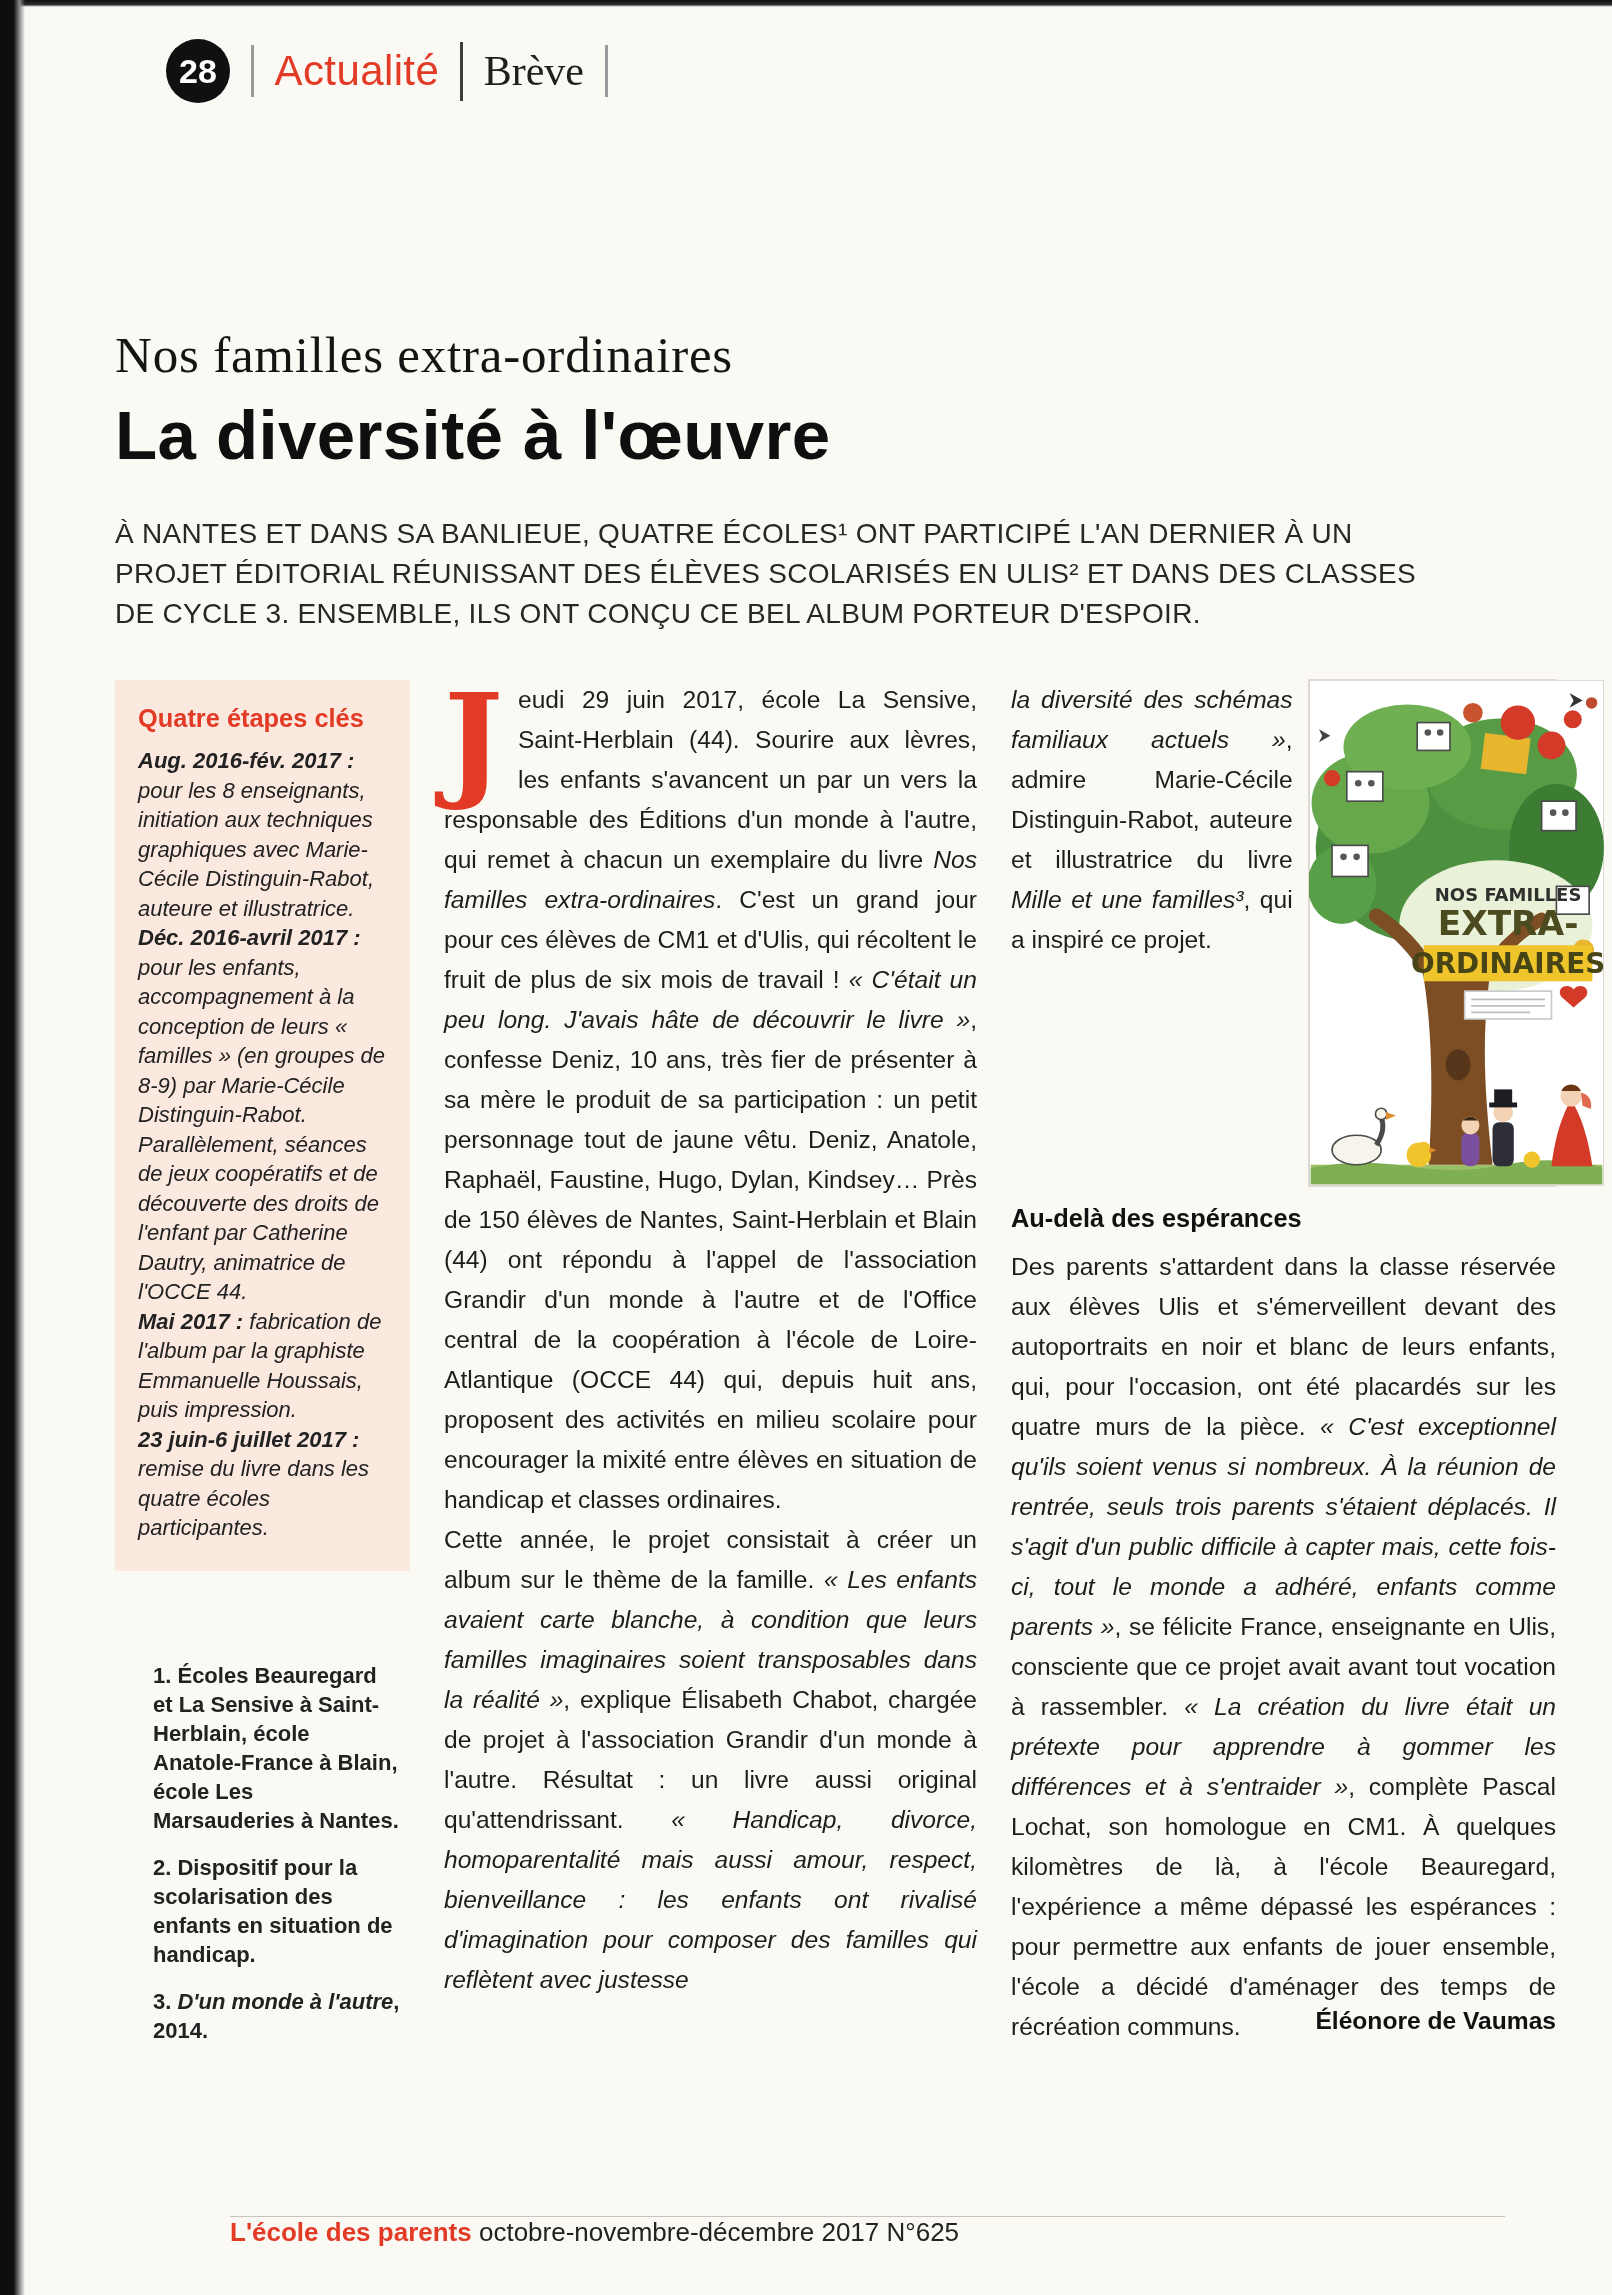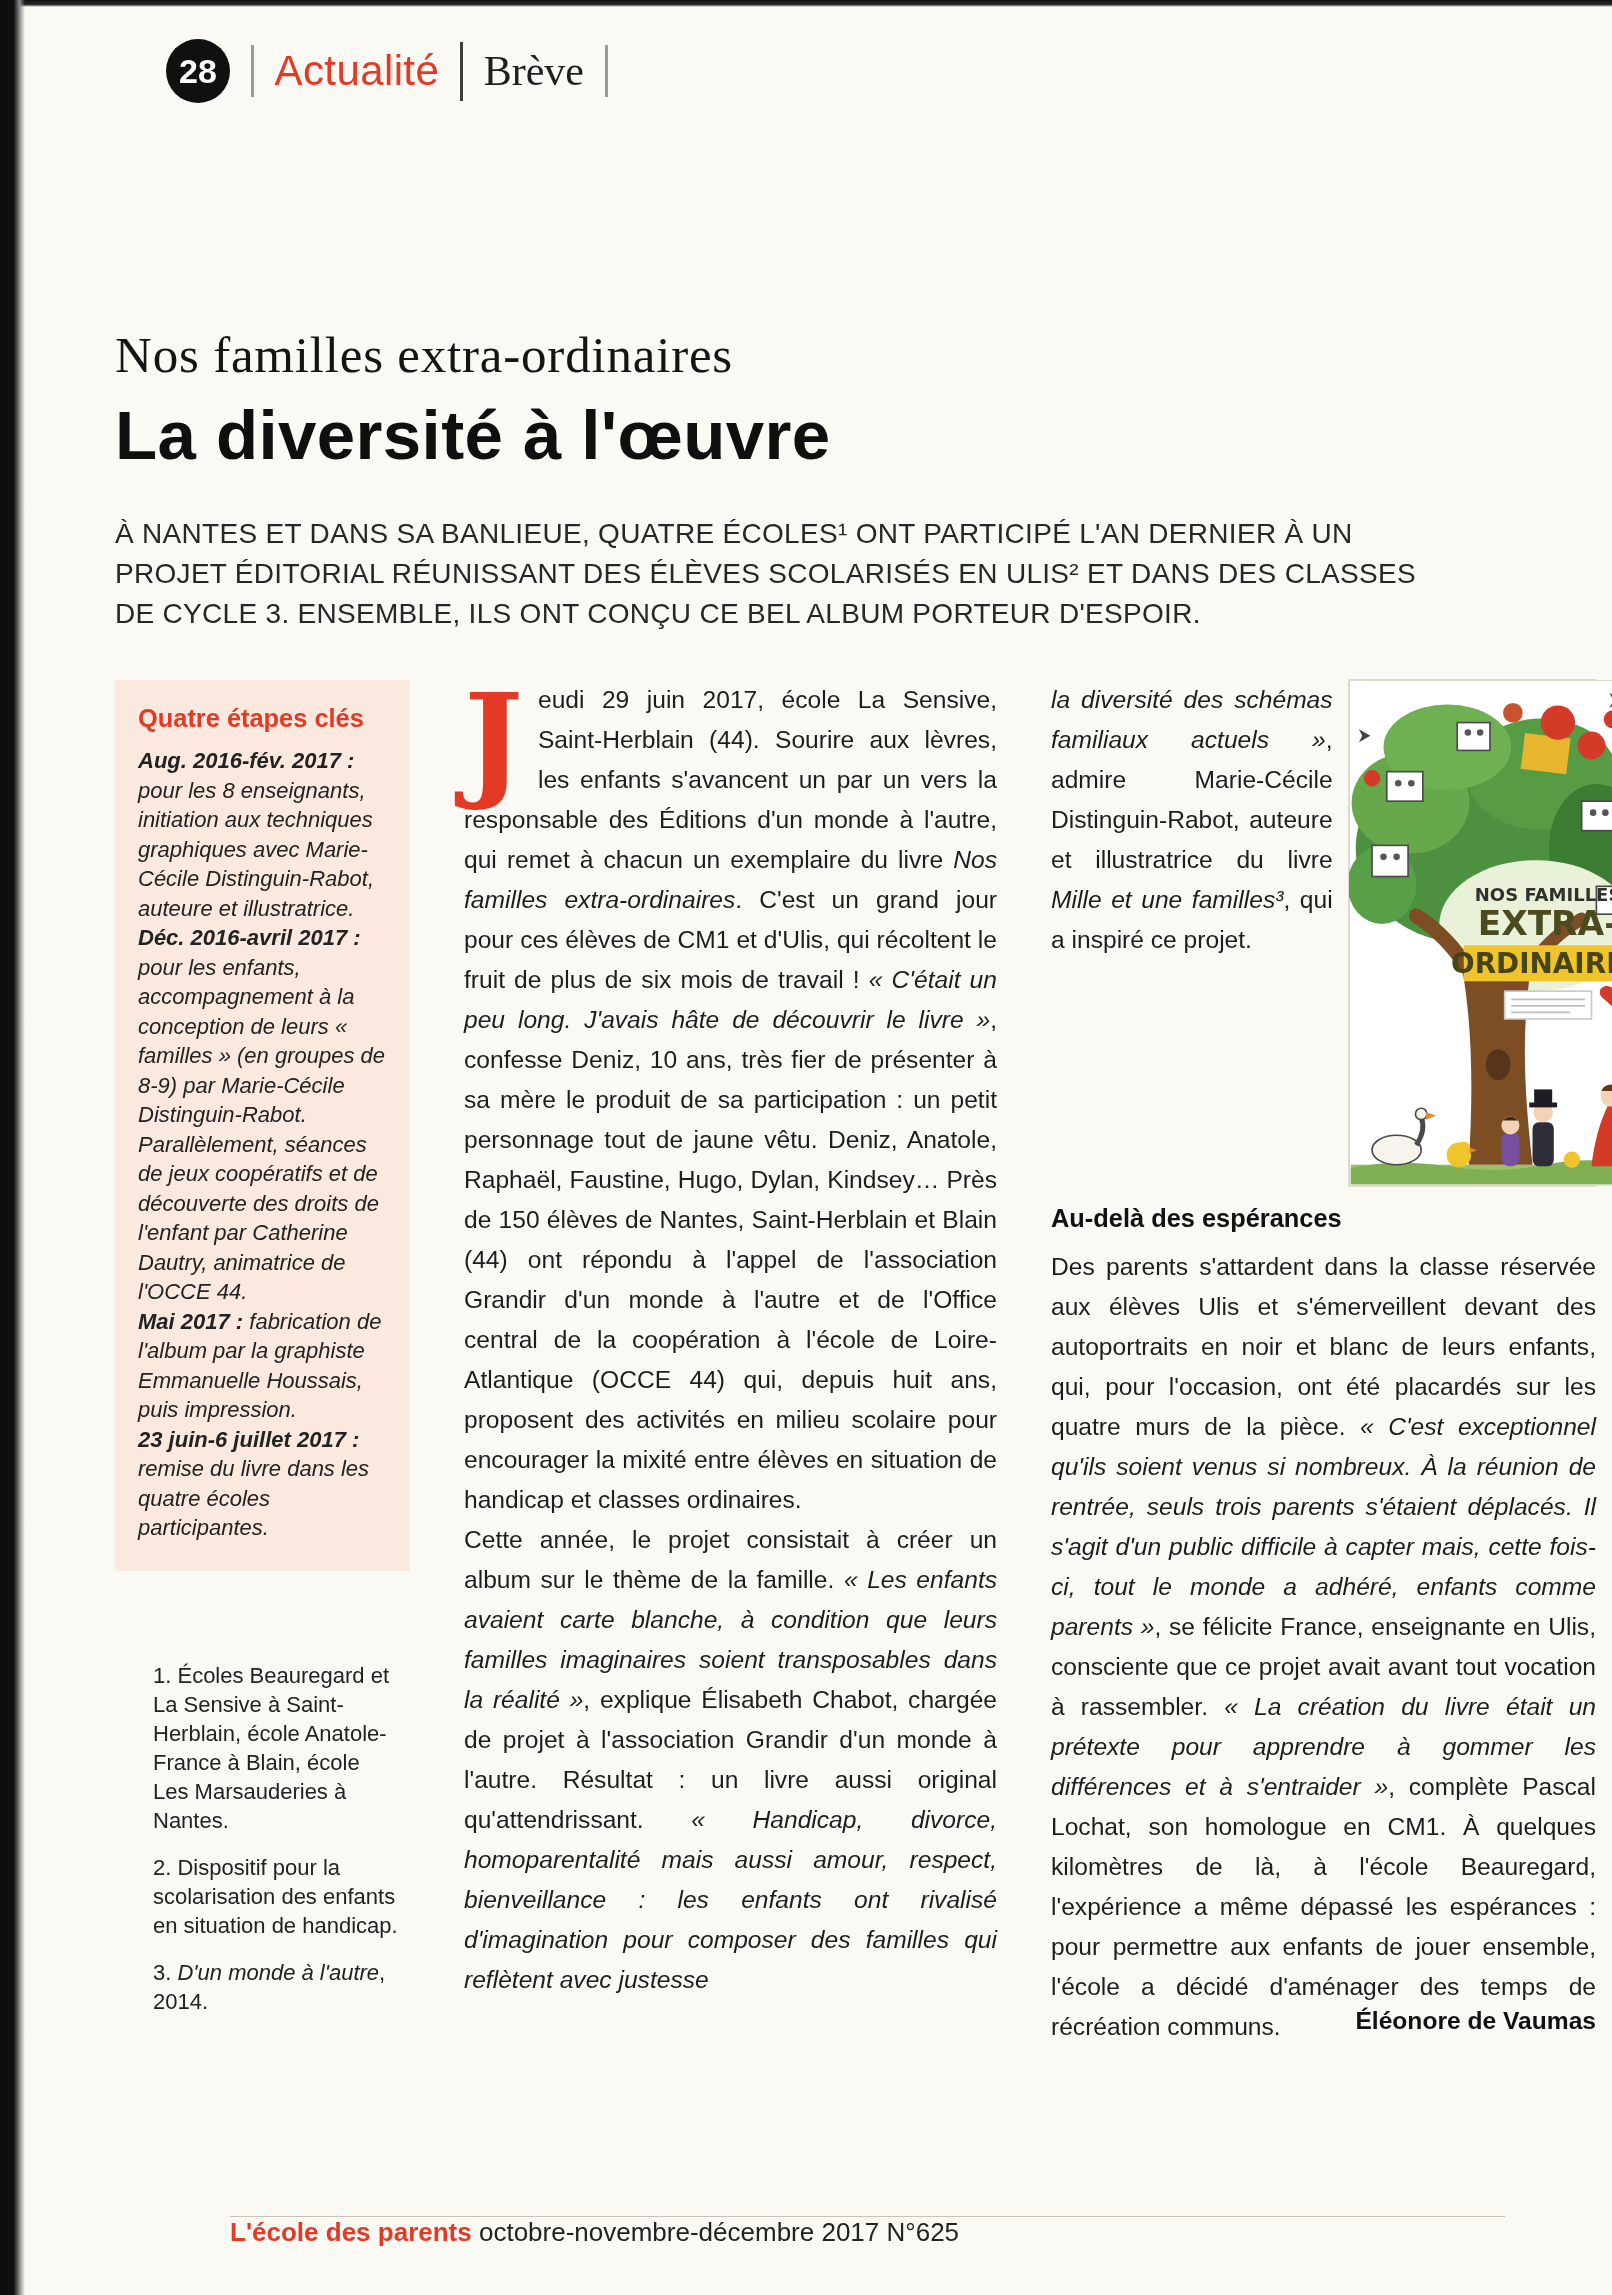--- a/index.html
+++ b/index.html
@@ -36,29 +36,29 @@
   .subsection-label{font-family:"Liberation Serif", serif;font-size:42px;color:#1f1f1f;}
 
   
   .kicker{margin:223px 0 0;font-family:"Liberation Serif", serif;font-weight:400;
     font-size:51px;letter-spacing:0.8px;color:#141414;}
   .headline{margin:11.5px 0 0;font-size:69px;font-weight:bold;letter-spacing:0.4px;color:#0f0f0f;}
   .standfirst{margin:39px 0 0;font-size:28px;line-height:1.43;letter-spacing:0.3px;
     color:#272727;max-width:1336px;}
 
   
-  .columns{display:grid;grid-template-columns:295px 533px 545px;column-gap:54px;margin-top:46px;}
+  .columns{display:grid;grid-template-columns:295px 533px 545px;column-gap:34px;margin-top:46px;}
 
   
   .key-box{background:var(--sidebar);padding:24.6px 23px 28px;}
   .key-box h3{color:var(--red);font-size:25.4px;font-weight:bold;margin:0 0 13px;}
   .key-box p{margin:0;font-style:italic;font-size:22px;line-height:29.5px;color:#222;}
   .key-box .lead{font-weight:bold;}
   .footnotes{margin:90px 0 0 38px;width:247px;font-size:22px;line-height:29px;color:#222;}
-  .footnotes p{margin:8px 0 18px;}
+  .footnotes p{margin:8px 0 18px;font-weight:bold;}
 
   
   .body-text p{margin:0;font-size:24.6px;line-height:40px;text-align:justify;color:#1d1d1d;}
   .it{font-style:italic;}
   .dropcap{float:left;color:var(--red);font-family:"DejaVu Serif", serif;font-weight:bold;
     font-size:125px;line-height:0.82;margin:9.8px 14.8px 0 0;}
 
   
   .book-cover{float:right;width:247px;height:506px;margin:0 0 18px 16.4px;background:#fff;
     box-shadow:0 0 0 0.8px #d8d4cb;}

